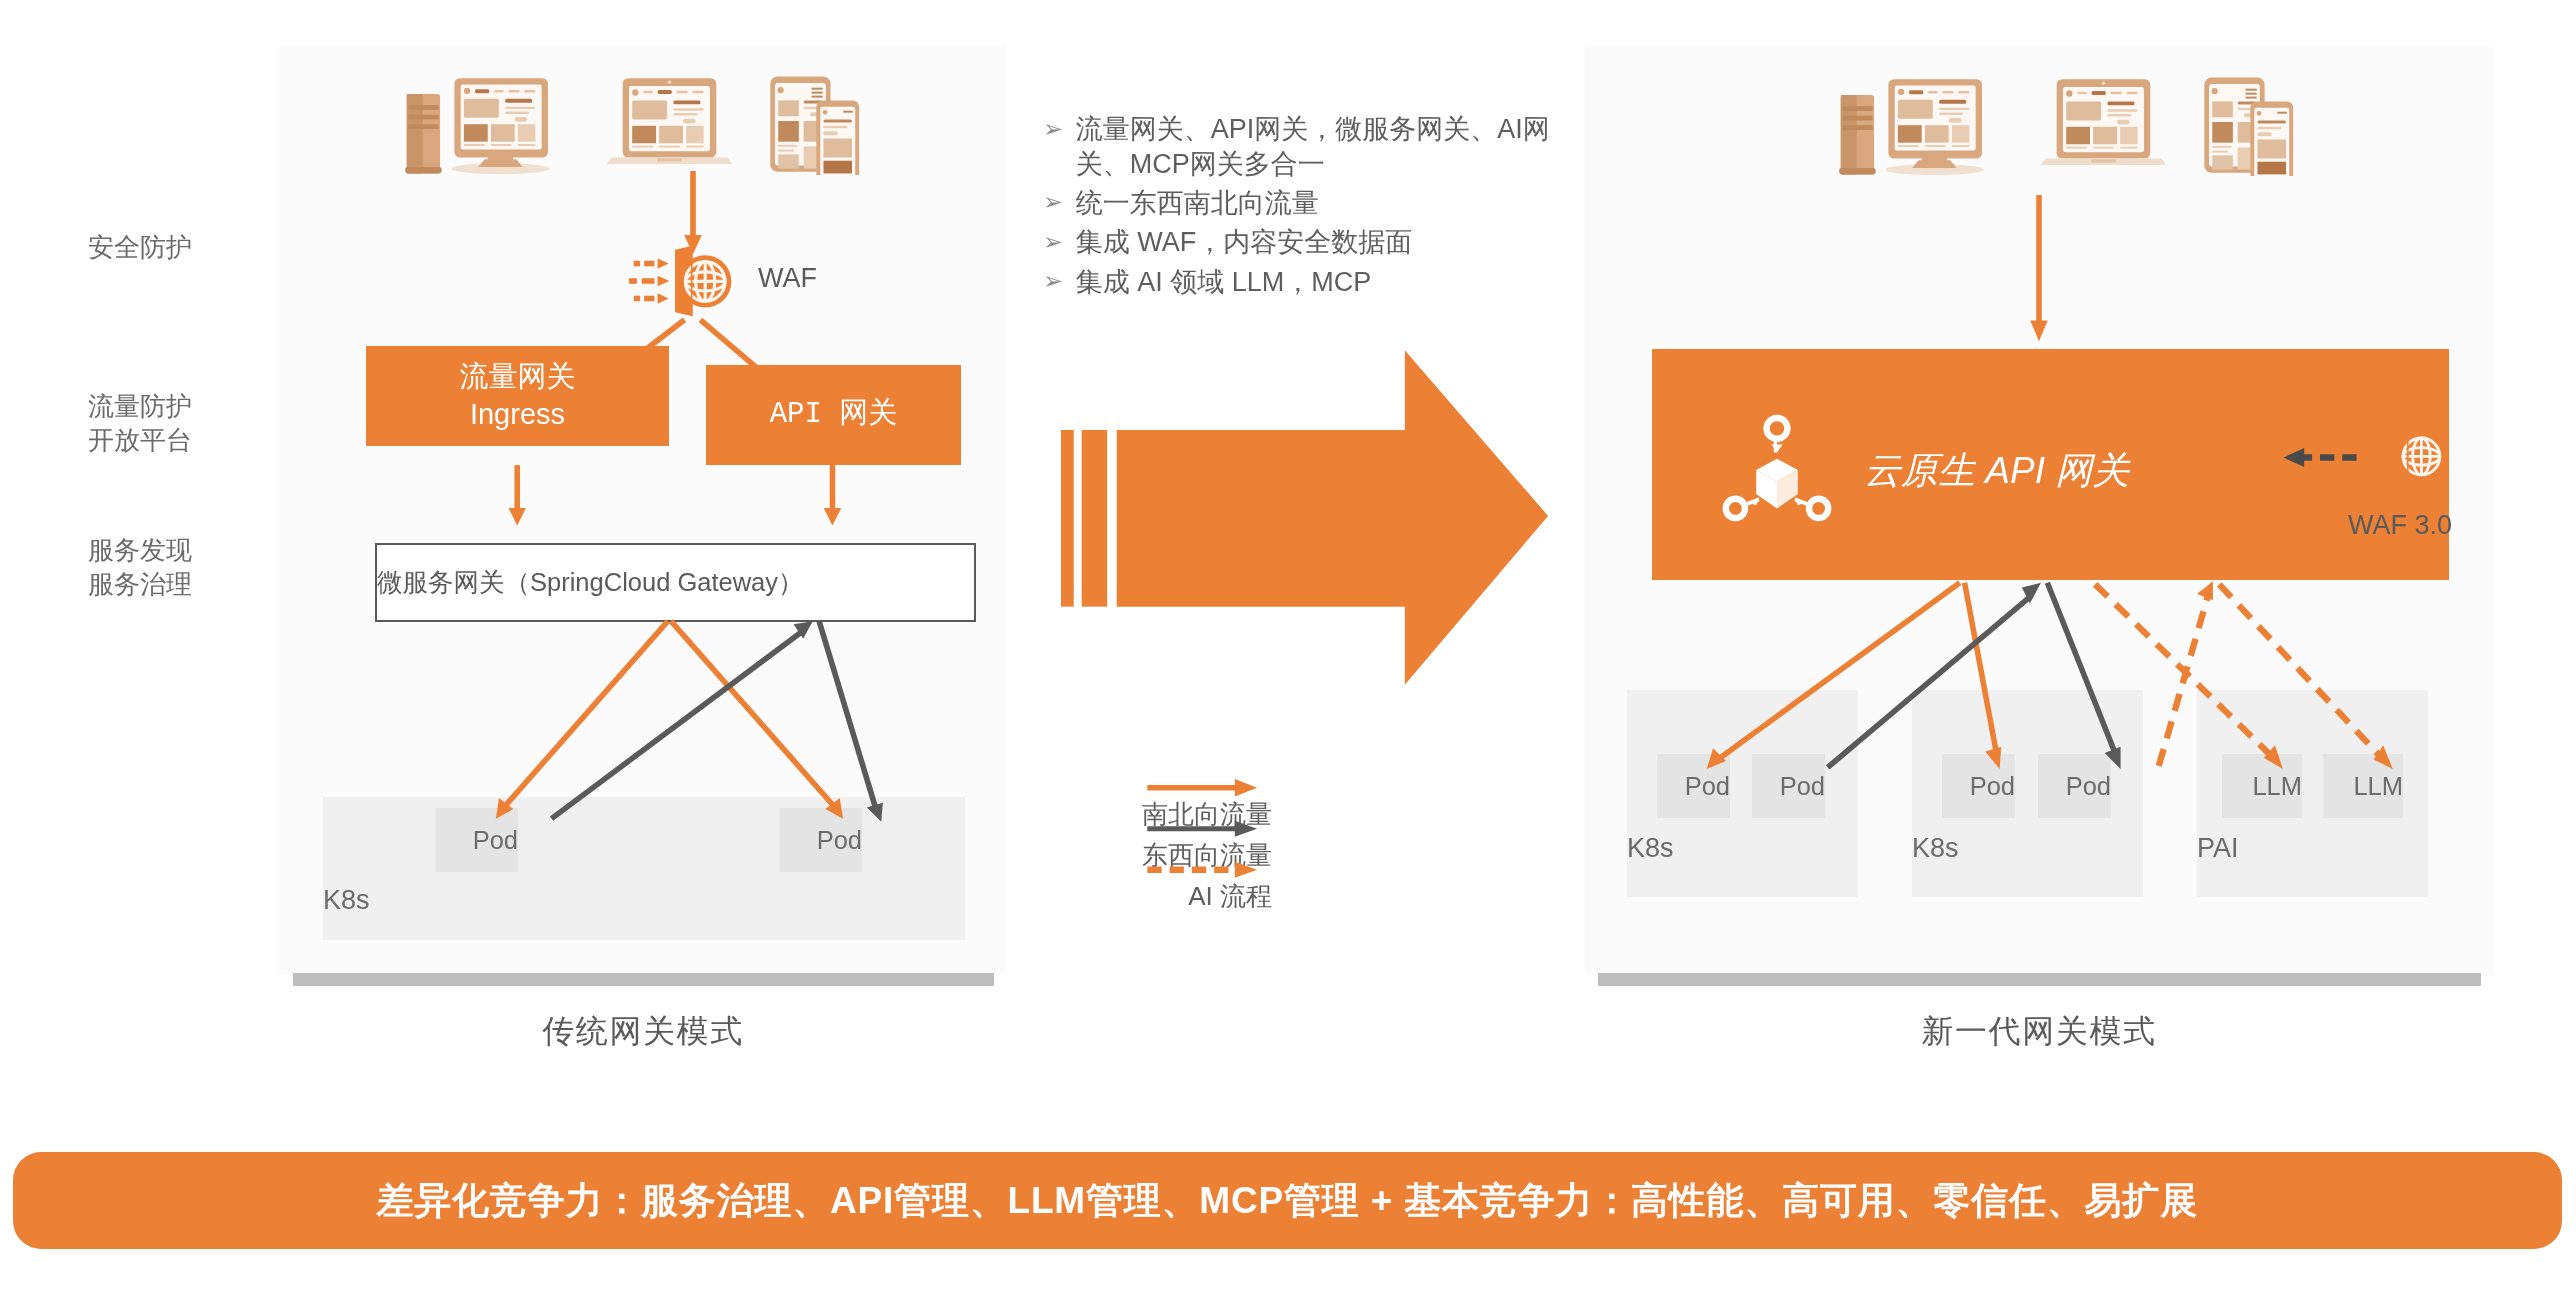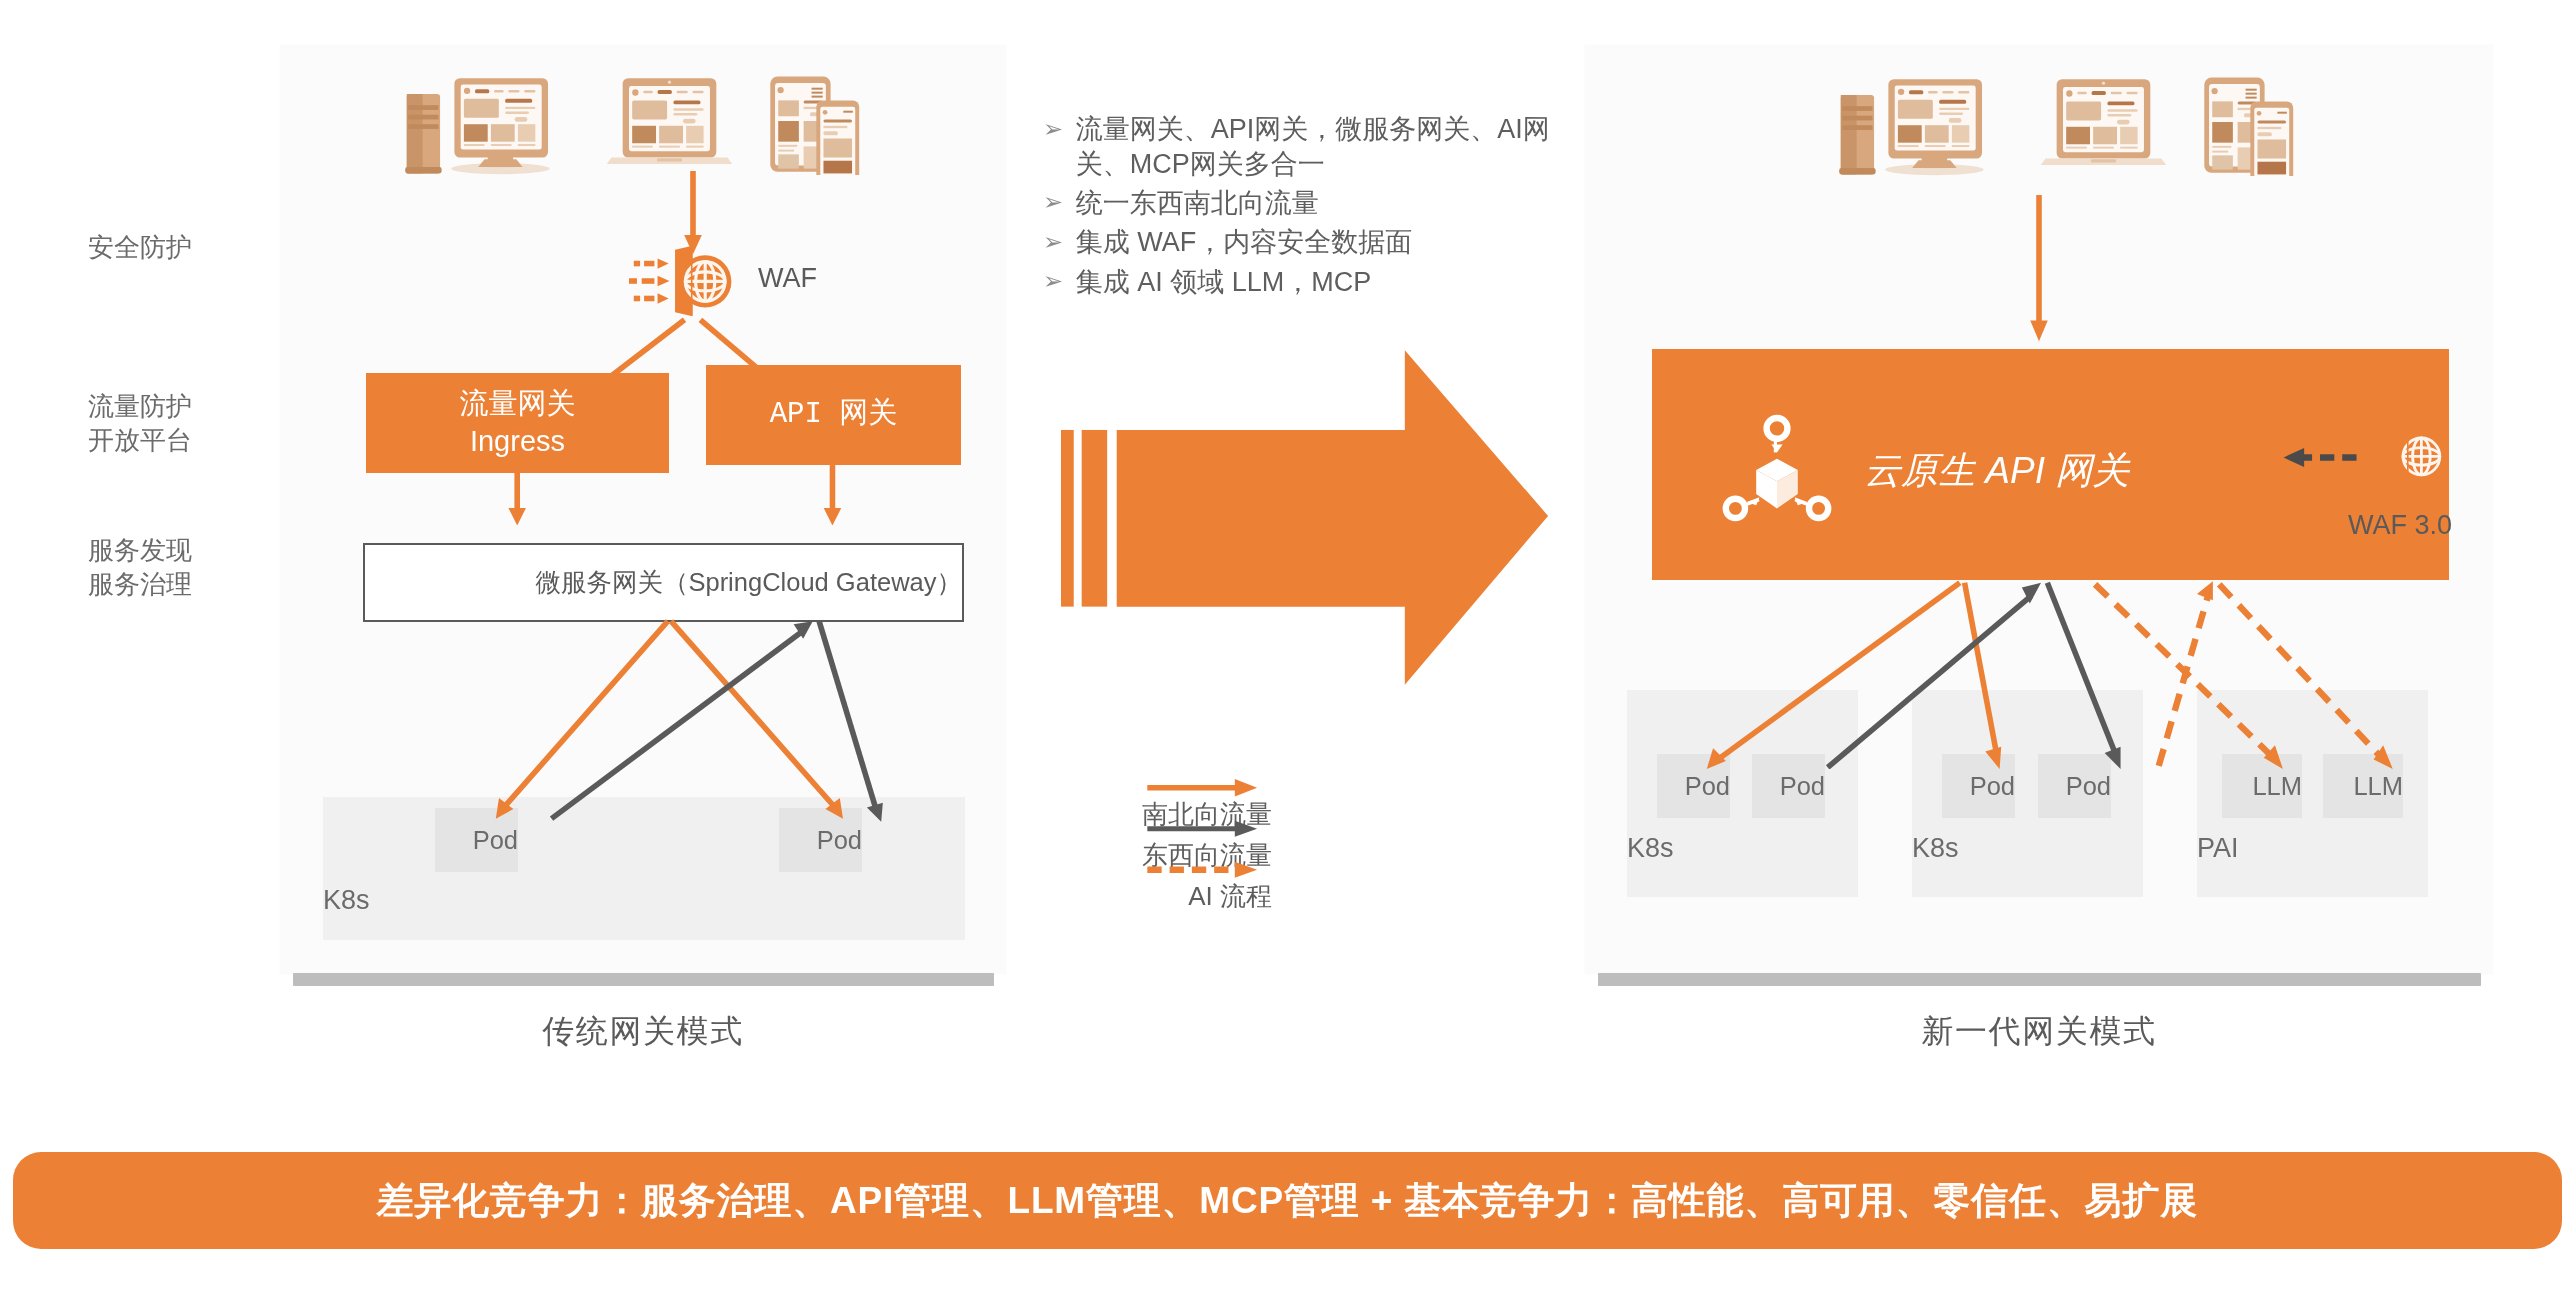--- a/index.html
+++ b/index.html
@@ -31,22 +31,22 @@
   }
 
   
   .ob{
     position:absolute;background:#EC8034;color:#ffffff;
     display:flex;align-items:center;justify-content:center;
     text-align:center;line-height:1.30;font-size:29px;
   }
   .wb{
     position:absolute;background:#ffffff;border:2.4px solid #5a5a5a;
-    display:flex;align-items:center;justify-content:flex-end;
-    text-align:center;font-size:25.5px;color:#5a5a5a;
+    display:flex;align-items:center;justify-content:flex-start;
+    text-align:center;font-size:25.5px;color:#5a5a5a;margin-left:12px;
   }
   .k8sbox{
     position:absolute;background:#f0f0f0;
   }
   .k8slabel{
     position:absolute;width:100%;text-align:left;
     font-size:27px;color:#6b6b6b;
   }
   .pod{
     position:absolute;background:#e4e4e4;
@@ -220,21 +220,21 @@
 </svg>
 <div class="waf-text" style="left:758px;top:263px;">WAF</div>
 
 <svg class="abs" style="left:350px;top:315px;" width="510" height="97" viewBox="0 0 640 122">
   <line x1="420" y1="6" x2="300" y2="98" stroke="#EC8034" stroke-width="7"></line>
   <path d="M290 110 L292 88 L310 98 Z" fill="#EC8034"></path>
   <line x1="440" y1="6" x2="548" y2="98" stroke="#EC8034" stroke-width="7"></line>
   <path d="M560 110 L538 104 L552 88 Z" fill="#EC8034"></path>
 </svg>
 
-<div class="ob" style="left:366px;top:373px;width:303px;height:100px;">
+<div class="ob" style="left:366px;top:346px;width:303px;height:100px;">
   <div>
     <div>流量网关</div>
     <div>Ingress</div>
   </div>
 </div>
 <div class="ob" style="left:706px;top:365px;width:255px;height:100px;font-family:Liberation Mono, monospace;">
   <div>API 网关</div>
 </div>
 
 <svg class="abs" style="left:350px;top:465px;" width="621" height="67" viewBox="0 0 780 84">

